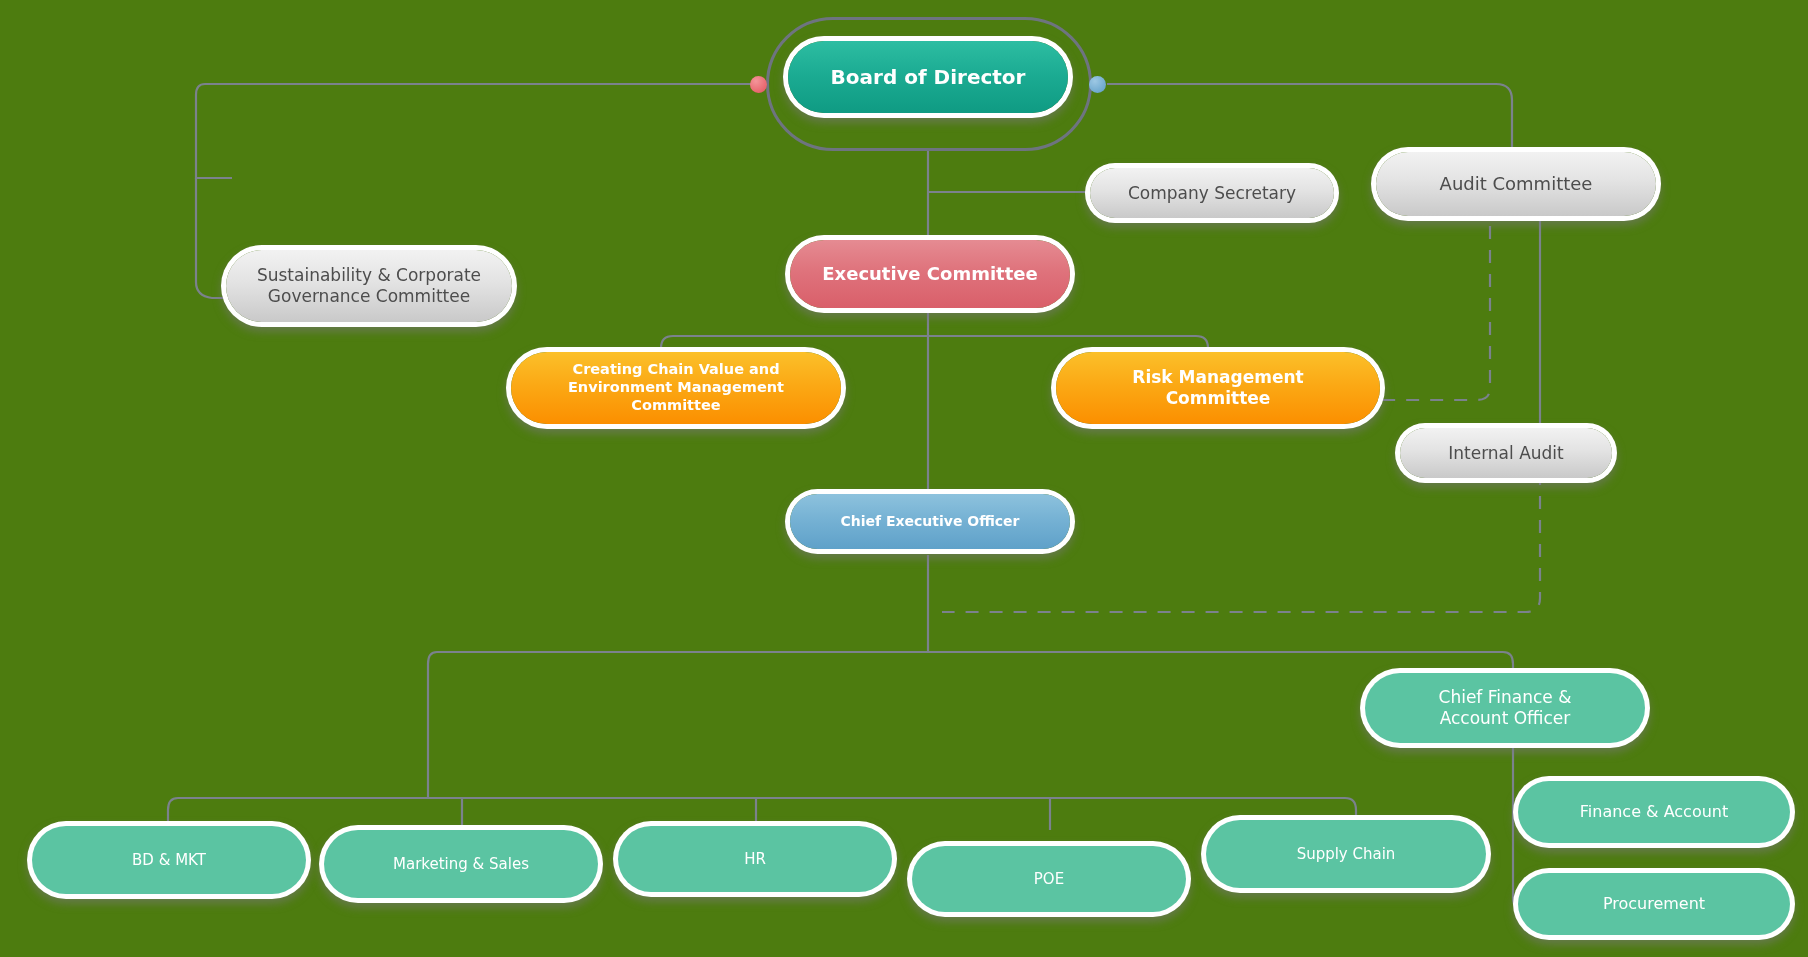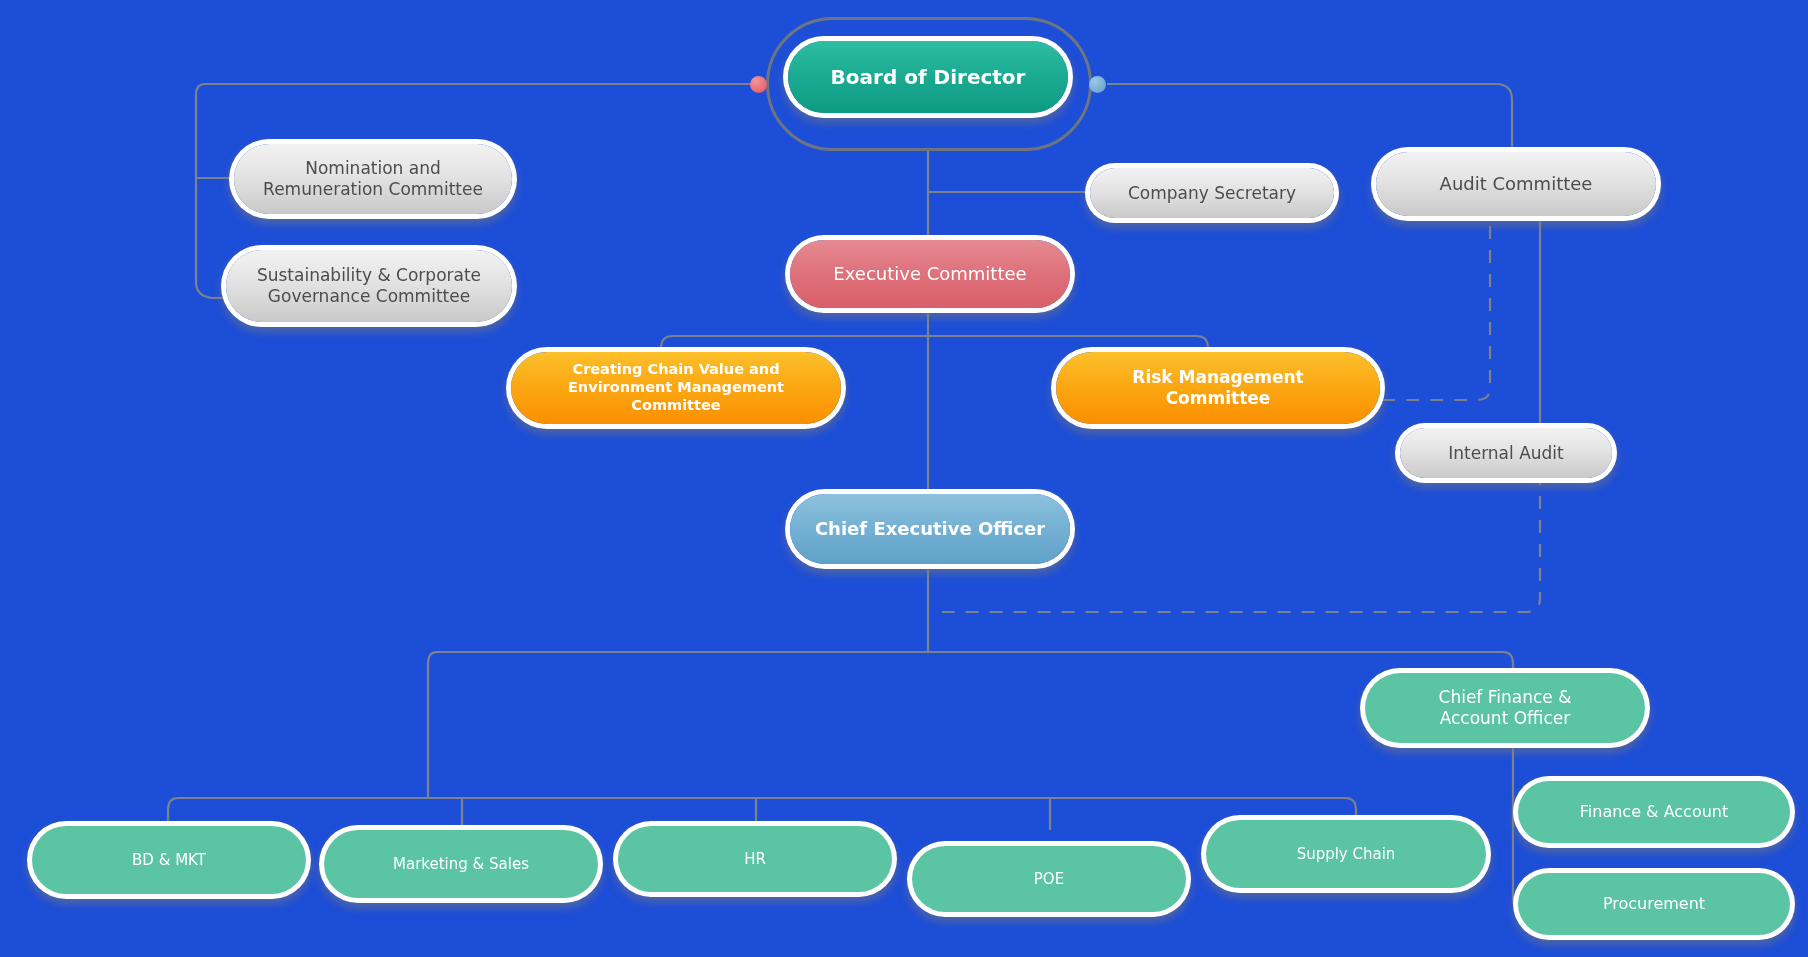--- a/index.html
+++ b/index.html
@@ -4,21 +4,21 @@
 <style>
   html, body {
     margin: 0;
     padding: 0;
     background: #000000;
   }
   #canvas {
     position: relative;
     width: 1808px;
     height: 957px;
-    background: #1d4ed8;
+    background: #4d7c0f;
     overflow: hidden;
     font-family: "DejaVu Sans", "Liberation Sans", sans-serif;
   }
   svg.wires {
     position: absolute;
     left: 0;
     top: 0;
     width: 1808px;
     height: 957px;
     pointer-events: none;
@@ -43,21 +43,21 @@
     color: #ffffff;
     font-weight: bold;
   }
   .v-grey {
     background: linear-gradient(to bottom, #f2f2f2 0%, #e3e3e3 45%, #c9c9c9 100%);
     color: #4d4d4d;
   }
   .v-red {
     background: linear-gradient(to bottom, #e58b92 0%, #df737c 45%, #d95f6a 100%);
     color: #ffffff;
-    font-weight: normal;
+    font-weight: bold;
     text-align: center;
   }
   .v-orange {
     background: linear-gradient(to bottom, #fbc02a 0%, #fba915 45%, #fb8f00 100%);
     color: #ffffff;
     font-weight: bold;
   }
   .v-blue {
     background: linear-gradient(to bottom, #8dc2dd 0%, #76b2d4 45%, #5fa1c9 100%);
     color: #ffffff;
@@ -133,24 +133,20 @@
   </svg>
 
   <div class="board-frame" style="left:766px; top:17px; width:326px; height:134px;"></div>
   <div class="dot dot-red" style="left:750px; top:76px; width:17px; height:17px;"></div>
   <div class="dot dot-blue" style="left:1089px; top:76px; width:17px; height:17px;"></div>
 
   <div class="node v-teal" style="left:788px; top:41px; width:280px; height:72px; font-size:20px;">
     <span class="lbl">Board of Director</span>
   </div>
 
-  <div class="node v-grey" style="left:234px; top:144px; width:278px; height:70px; font-size:17px;">
-    <span class="lbl">Nomination and
-Remuneration Committee</span>
-  </div>
 
   <div class="node v-grey" style="left:226px; top:250px; width:286px; height:72px; font-size:17px;">
     <span class="lbl">Sustainability &amp; Corporate
 Governance Committee</span>
   </div>
 
   <div class="node v-grey" style="left:1090px; top:168px; width:244px; height:50px; font-size:17px;">
     <span class="lbl">Company Secretary</span>
   </div>
 
@@ -169,21 +165,21 @@
 
   <div class="node v-orange" style="left:1056px; top:352px; width:324px; height:72px; font-size:17px;">
     <span class="lbl">Risk Management
 Committee</span>
   </div>
 
   <div class="node v-grey" style="left:1400px; top:428px; width:212px; height:50px; font-size:17px;">
     <span class="lbl">Internal Audit</span>
   </div>
 
-  <div class="node v-blue" style="left:790px; top:494px; width:280px; height:70px; font-size:18px;">
+  <div class="node v-blue" style="left:790px; top:494px; width:280px; height:55px; font-size:14px;">
     <span class="lbl">Chief Executive Officer</span>
   </div>
 
   <div class="node v-green" style="left:1365px; top:673px; width:280px; height:70px; font-size:17px;">
     <span class="lbl">Chief Finance &amp;
 Account Officer</span>
   </div>
 
   <div class="node v-green" style="left:32px; top:826px; width:274px; height:68px; font-size:15px;">
     <span class="lbl">BD &amp; MKT</span>

